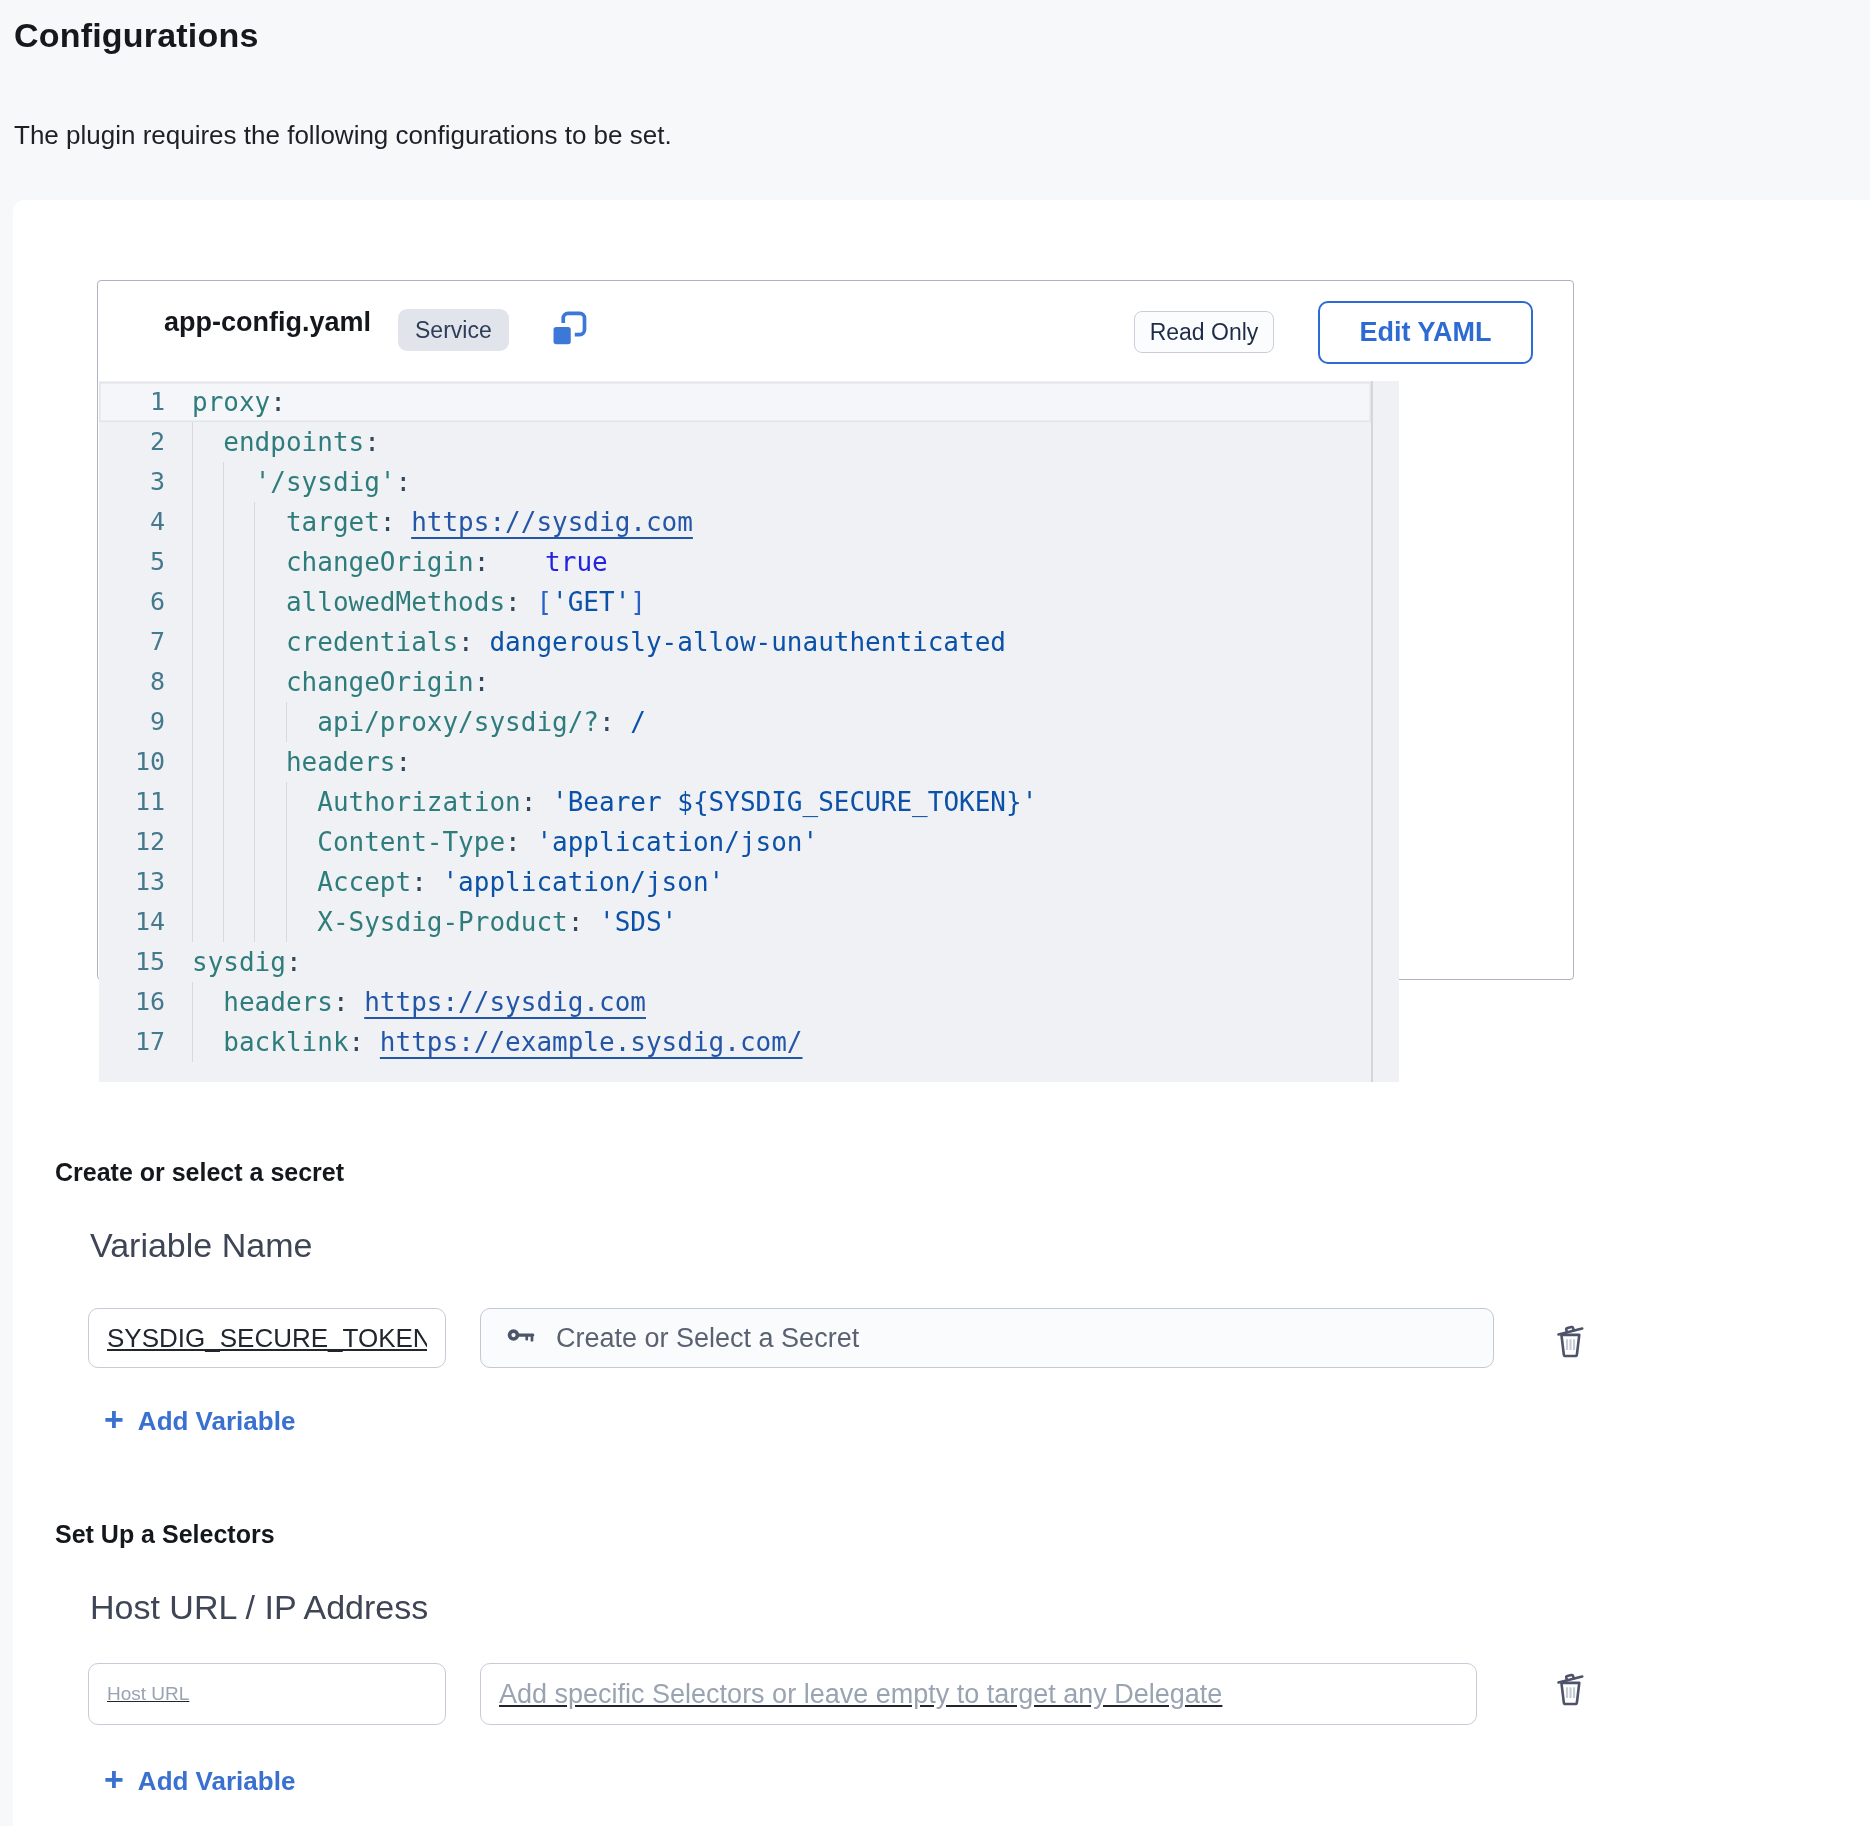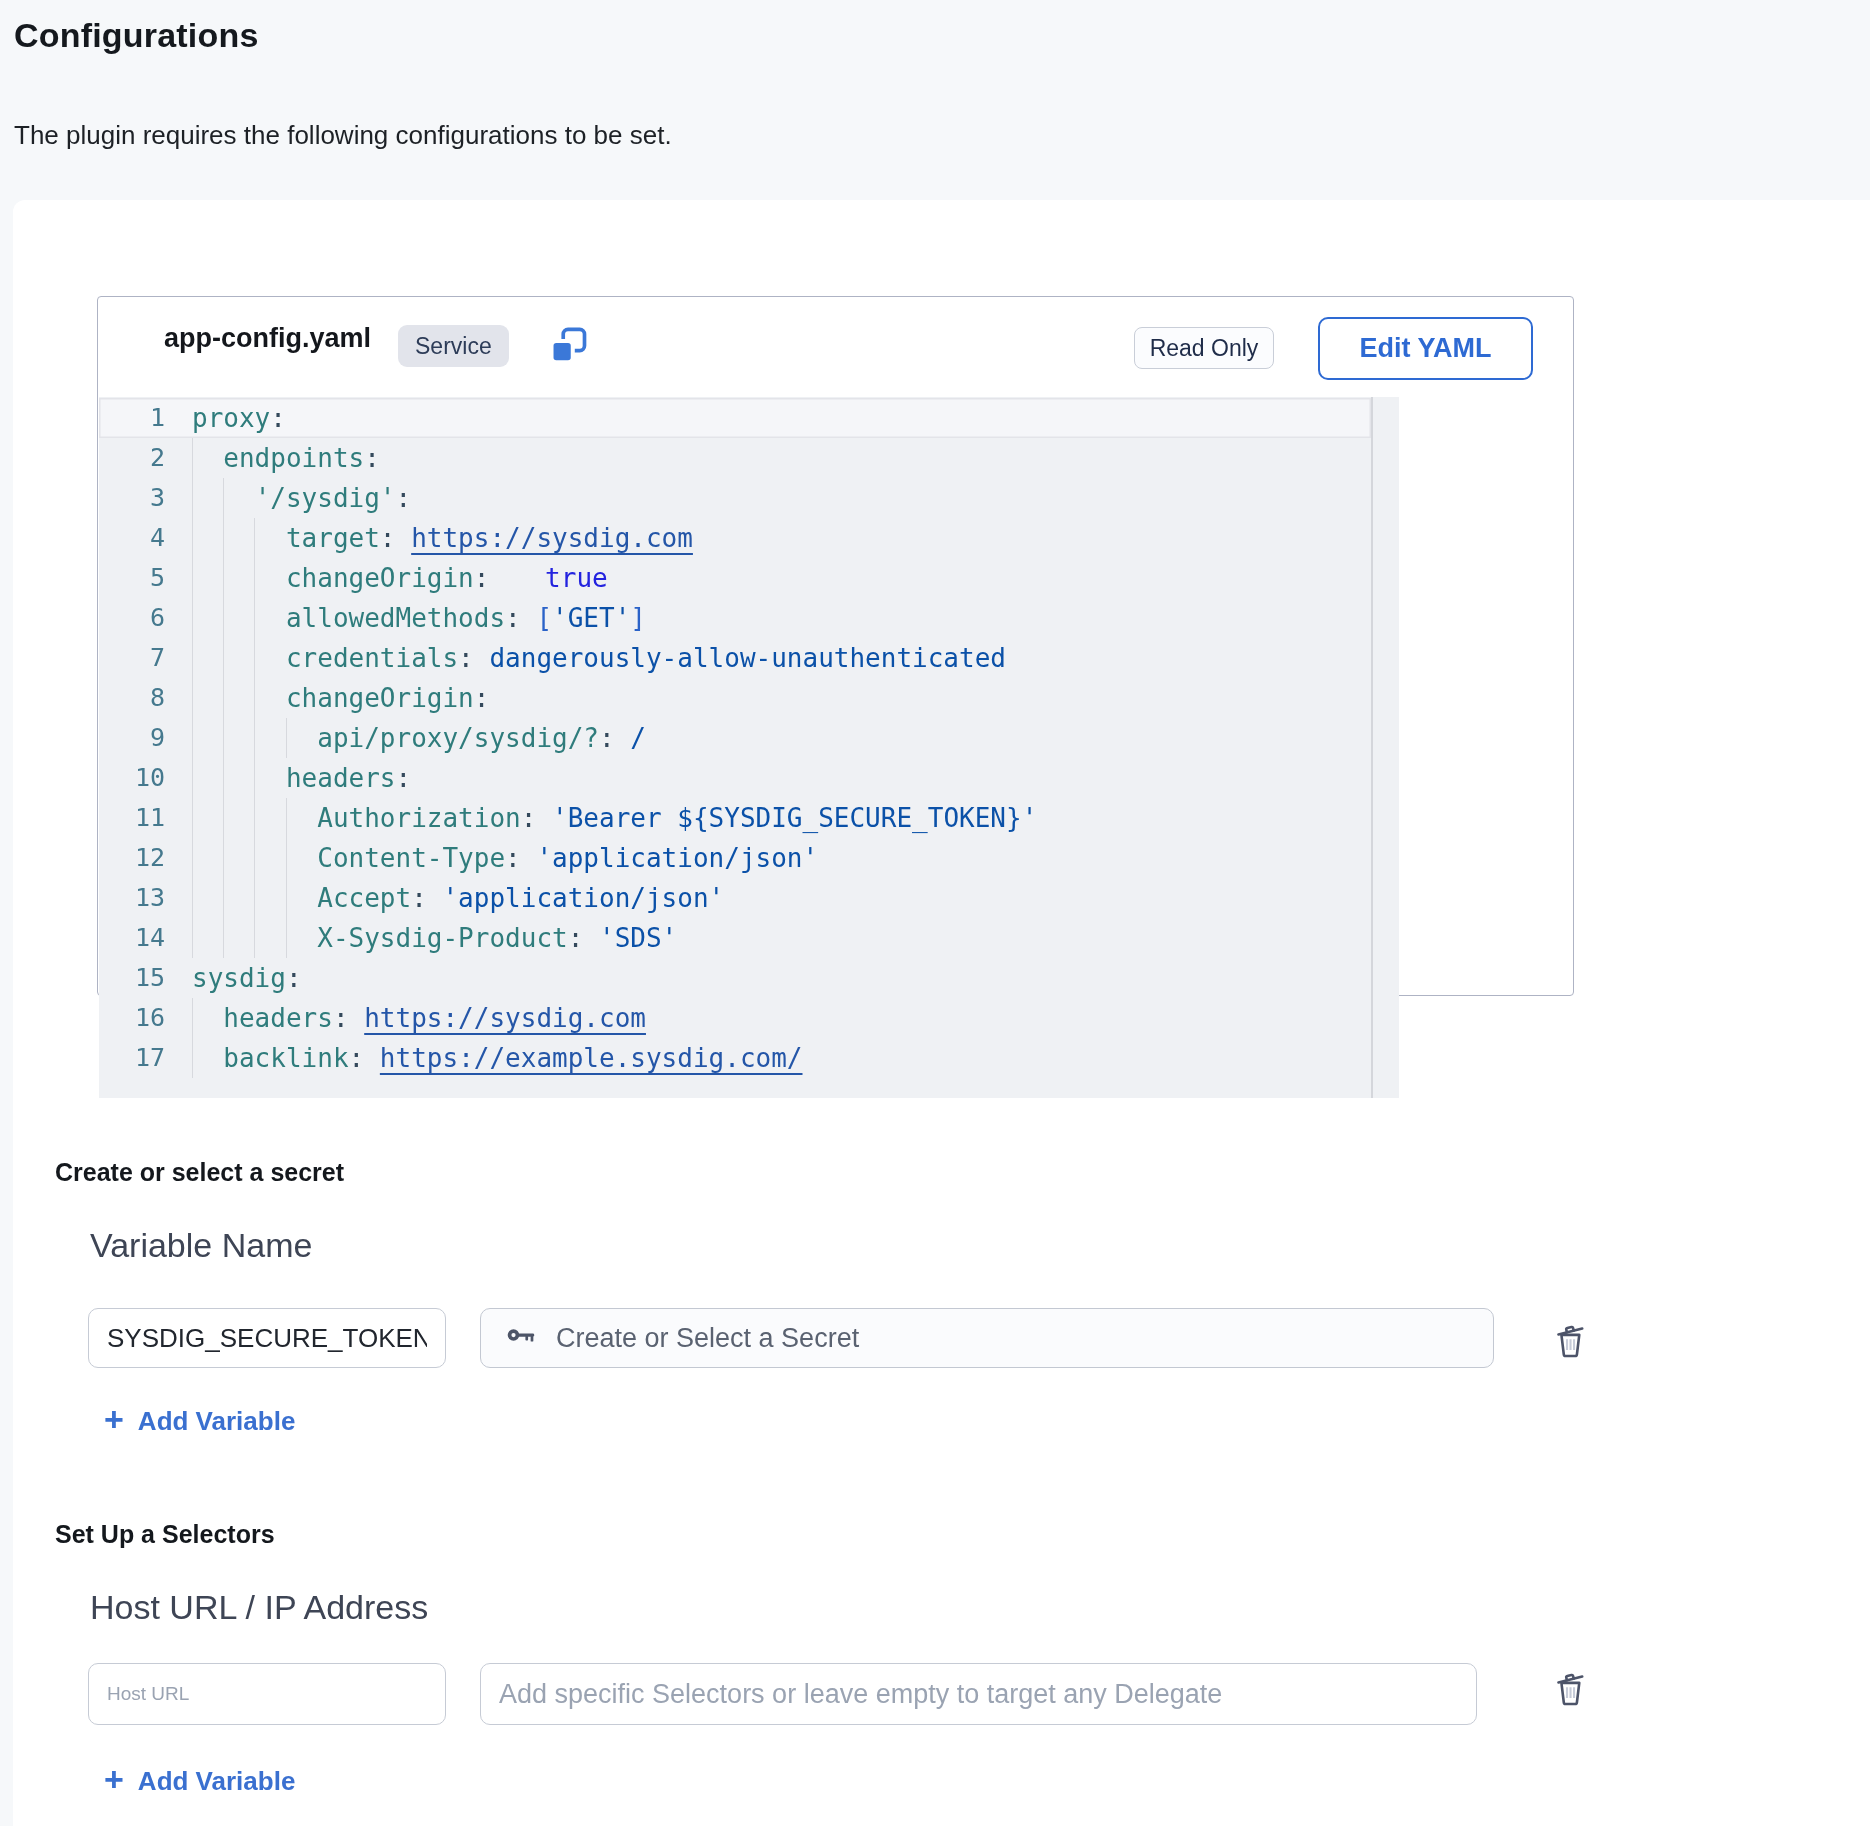--- a/index.html
+++ b/index.html
@@ -19,21 +19,21 @@
     position: absolute; left: 14px; top: 120px;
     font-size: 26px; color: #1d2126;
   }
   .panel {
     position: absolute; left: 13px; top: 200px; width: 1857px; height: 1626px;
     background: #ffffff; border-radius: 12px 0 0 0;
   }
 
   
   .card {
-    position: absolute; left: 97px; top: 296px; width: 1477px; height: 700px;
+    position: absolute; left: 97px; top: 280px; width: 1477px; height: 700px;
     background: #fff; border: 1.5px solid #aeb3c4; border-radius: 4px;
   }
   .filename { position: absolute; left: 66px; top: 26px; font-size: 27px; font-weight: 700; color: #14171c; }
   .badge {
     position: absolute; left: 300px; top: 28px; height: 42px;
     background: #e2e4eb; color: #2d3c58; border-radius: 9px;
     font-size: 23px; display: inline-flex; align-items: center; padding: 0 17px;
   }
   .copy-btn { position: absolute; left: 448px; top: 27px; width: 44px; height: 44px; border: none; background: transparent; cursor: pointer; }
   .readonly-btn {
@@ -83,20 +83,21 @@
   .sec-h.secret   { top: 1158px; }
   .sec-h.delegate { top: 1520px; }
   .field-label { position: absolute; left: 90px; font-size: 34px; color: #3e4555; }
   .field-label.varname { top: 1226px; }
   .field-label.hosturl { top: 1588px; }
 
   .ti {
     position: absolute; border: 1.5px solid #c6cbd5; border-radius: 10px; background: #fff;
     font-family: "Liberation Sans", sans-serif; font-size: 26px; color: #21262e; padding: 0 18px;
     outline: none;
+    text-decoration: underline;
   }
   .ti::placeholder { color: #9aa3b2; opacity: 1; }
   .var-input  { left: 88px;  top: 1308px; width: 358px;  height: 60px; }
   .host-input { left: 88px;  top: 1663px; width: 358px;  height: 62px; font-size: 19px; }
   .sel-input  { left: 480px; top: 1663px; width: 997px;  height: 62px; font-size: 27px; }
 
   .secret-box {
     position: absolute; left: 480px; top: 1308px; width: 1014px; height: 60px;
     background: #fafbfd; border: 1.5px solid #c3c8d2; border-radius: 10px;
     display: flex; align-items: center; gap: 17px; padding: 0 24px;

